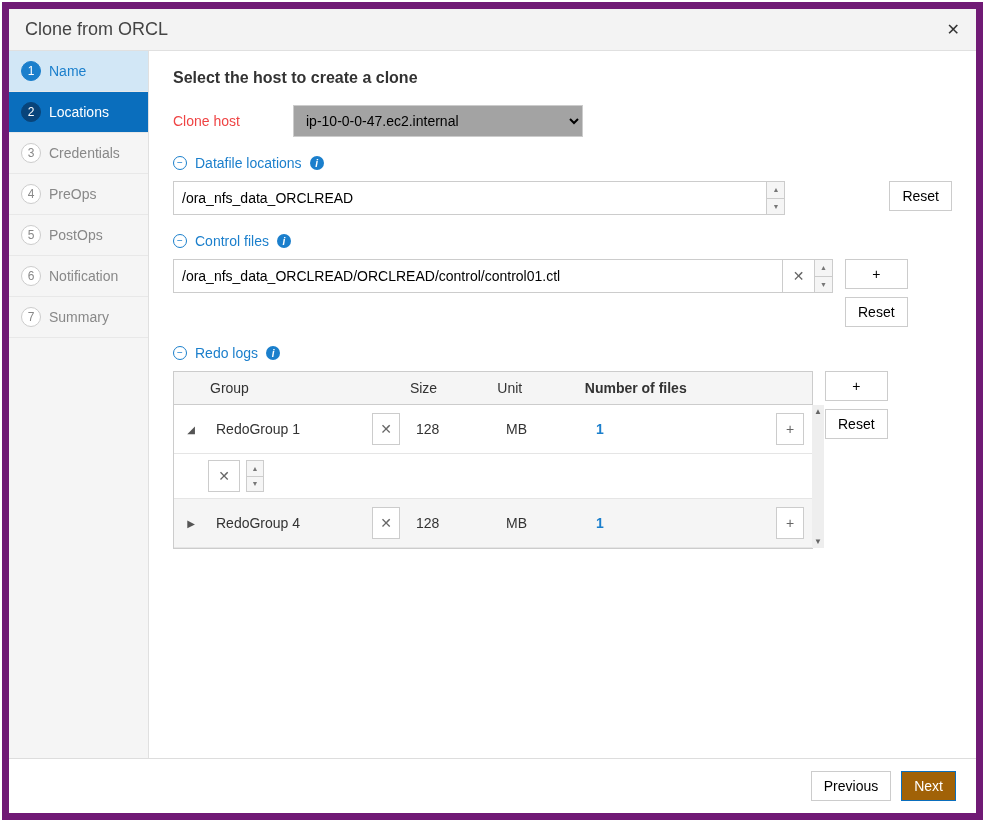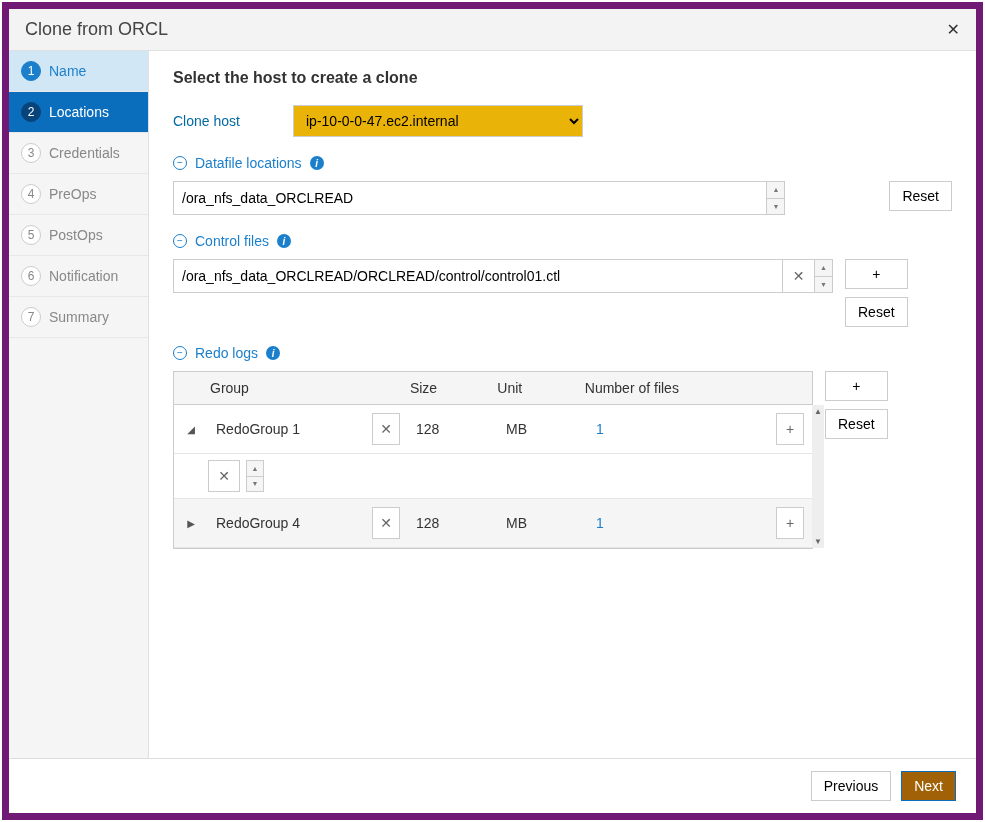--- a/index.html
+++ b/index.html
@@ -12,22 +12,22 @@
     .sidebar { width: 140px; background: #f5f5f5; border-right: 1px solid #e0e0e0; }
     .step { padding: 10px 12px; display: flex; align-items: center; gap: 8px; font-size: 14px; color: #888; cursor: pointer; border-bottom: 1px solid #e8e8e8; }
     .step .num { width: 20px; height: 20px; border-radius: 50%; border: 1px solid #ccc; display: flex; align-items: center; justify-content: center; font-size: 12px; background: #fff; }
     .step.done { background: #d2e7f6; color: #1b7fcc; }
     .step.done .num { background: #1b7fcc; color: #fff; border-color: #1b7fcc; }
     .step.active { background: #0a6ebd; color: #fff; }
     .step.active .num { background: #08447a; color: #fff; border-color: #08447a; }
     .main { flex: 1; padding: 18px 24px; overflow: auto; color: #333; }
     .main h2 { font-size: 16px; font-weight: 600; margin-bottom: 18px; }
     .row { display: flex; align-items: center; margin-bottom: 18px; }
-    .row label { width: 120px; font-size: 14px; color: #0369a1; }
-    select { width: 290px; height: 32px; border: 1px solid #ccc; padding: 0 8px; font-size: 14px; background: #eab308; }
+    .row label { width: 120px; font-size: 14px; color: #ef4444; }
+    select { width: 290px; height: 32px; border: 1px solid #ccc; padding: 0 8px; font-size: 14px; background: #a3a3a3; }
     .section { margin-top: 18px; }
     .sec-head { display: flex; align-items: center; gap: 8px; color: #1b7fcc; font-size: 14px; margin-bottom: 10px; }
     .collapse-ico { width: 14px; height: 14px; border: 1px solid #1b7fcc; border-radius: 50%; display: flex; align-items: center; justify-content: center; font-size: 10px; line-height: 1; }
     .info-ico { width: 14px; height: 14px; border-radius: 50%; background: #1b7fcc; color: #fff; font-size: 10px; font-weight: bold; display: flex; align-items: center; justify-content: center; font-style: italic; }
     .sec-body { display: flex; gap: 12px; align-items: flex-start; }
     .field-wrap { flex: 1; border-radius: 15px; }
     .input-field { width: 100%; border: 1px solid #ccc; display: flex; }
     .input-field input { flex: 1; border: none; padding: 8px; font-size: 14px; outline: none; }
     .spinner { width: 18px; display: flex; flex-direction: column; border-left: 1px solid #ccc; }
     .spinner span { flex: 1; display: flex; align-items: center; justify-content: center; font-size: 7px; color: #777; cursor: pointer; background: #f5f5f5; }
@@ -40,21 +40,21 @@
     .table { border: 1px solid #ccc; width: 640px; }
     .thead, .trow, .subrow { display: flex; align-items: center; }
     .thead { background: #f5f5f5; border-bottom: 1px solid #ccc; }
     .cell { padding: 8px; font-size: 14px; }
     .c-exp { width: 34px; text-align: center; cursor: pointer; color: #555; font-size: 10px; }
     .c-group { width: 190px; }
     .thead .c-group { padding-left: 36px; }
     .c-del { width: 44px; display: flex; justify-content: center; }
     .c-size { width: 90px; }
     .c-unit { width: 90px; }
-    .c-num { width: 180px; color: #1b7fcc; }
+    .c-num { width: 180px; color: #1b7fcc; font-weight: bold; }
     .thead .c-num { color: #333; }
     .c-add { width: 44px; display: flex; justify-content: center; }
     .c-scroll { width: 18px; }
     .trow { border-bottom: 1px solid #e5e5e5; }
     .trow.alt { background: #f5f5f5; }
     .subrow { padding: 6px 10px 6px 34px; gap: 6px; border-bottom: 1px solid #e5e5e5; }
     .subrow .input-field { width: 560px; }
     .scroll-col { width: 18px; background: #eee; display: flex; flex-direction: column; justify-content: space-between; align-items: center; align-self: stretch; }
     .scroll-col span { font-size: 8px; color: #666; padding: 2px; }
     .redo-wrap { display: flex; gap: 12px; align-items: flex-start; }

